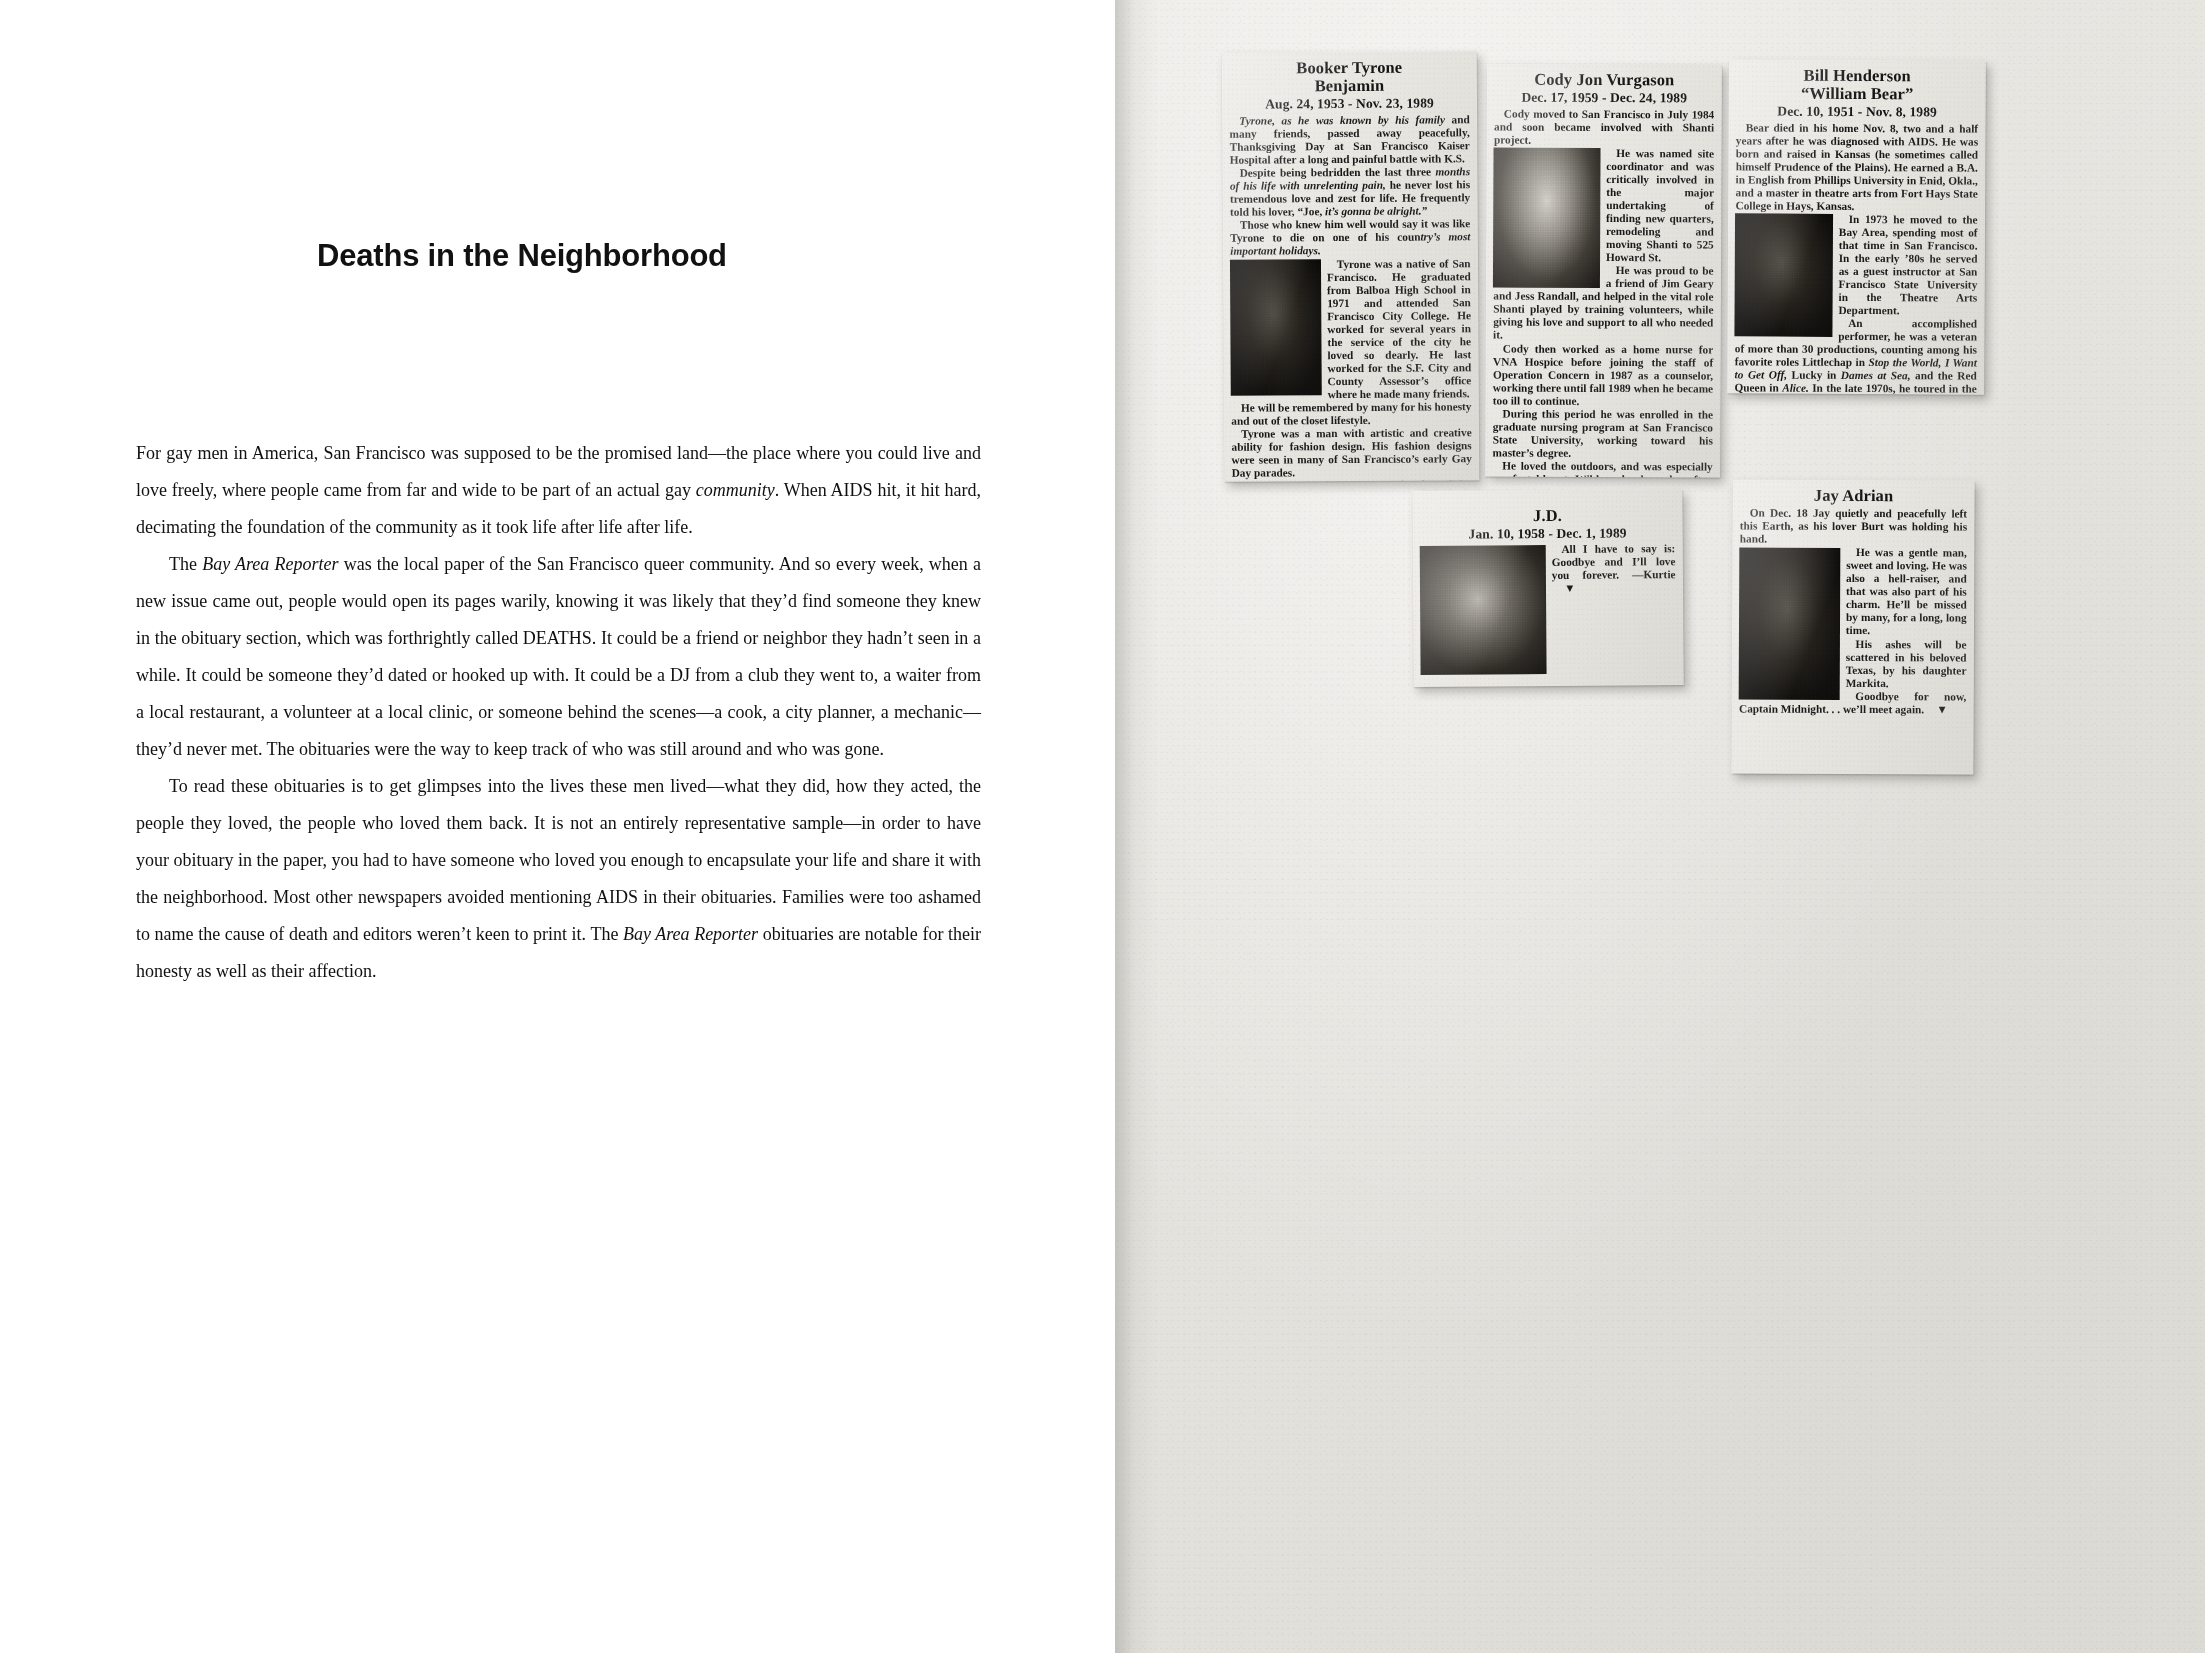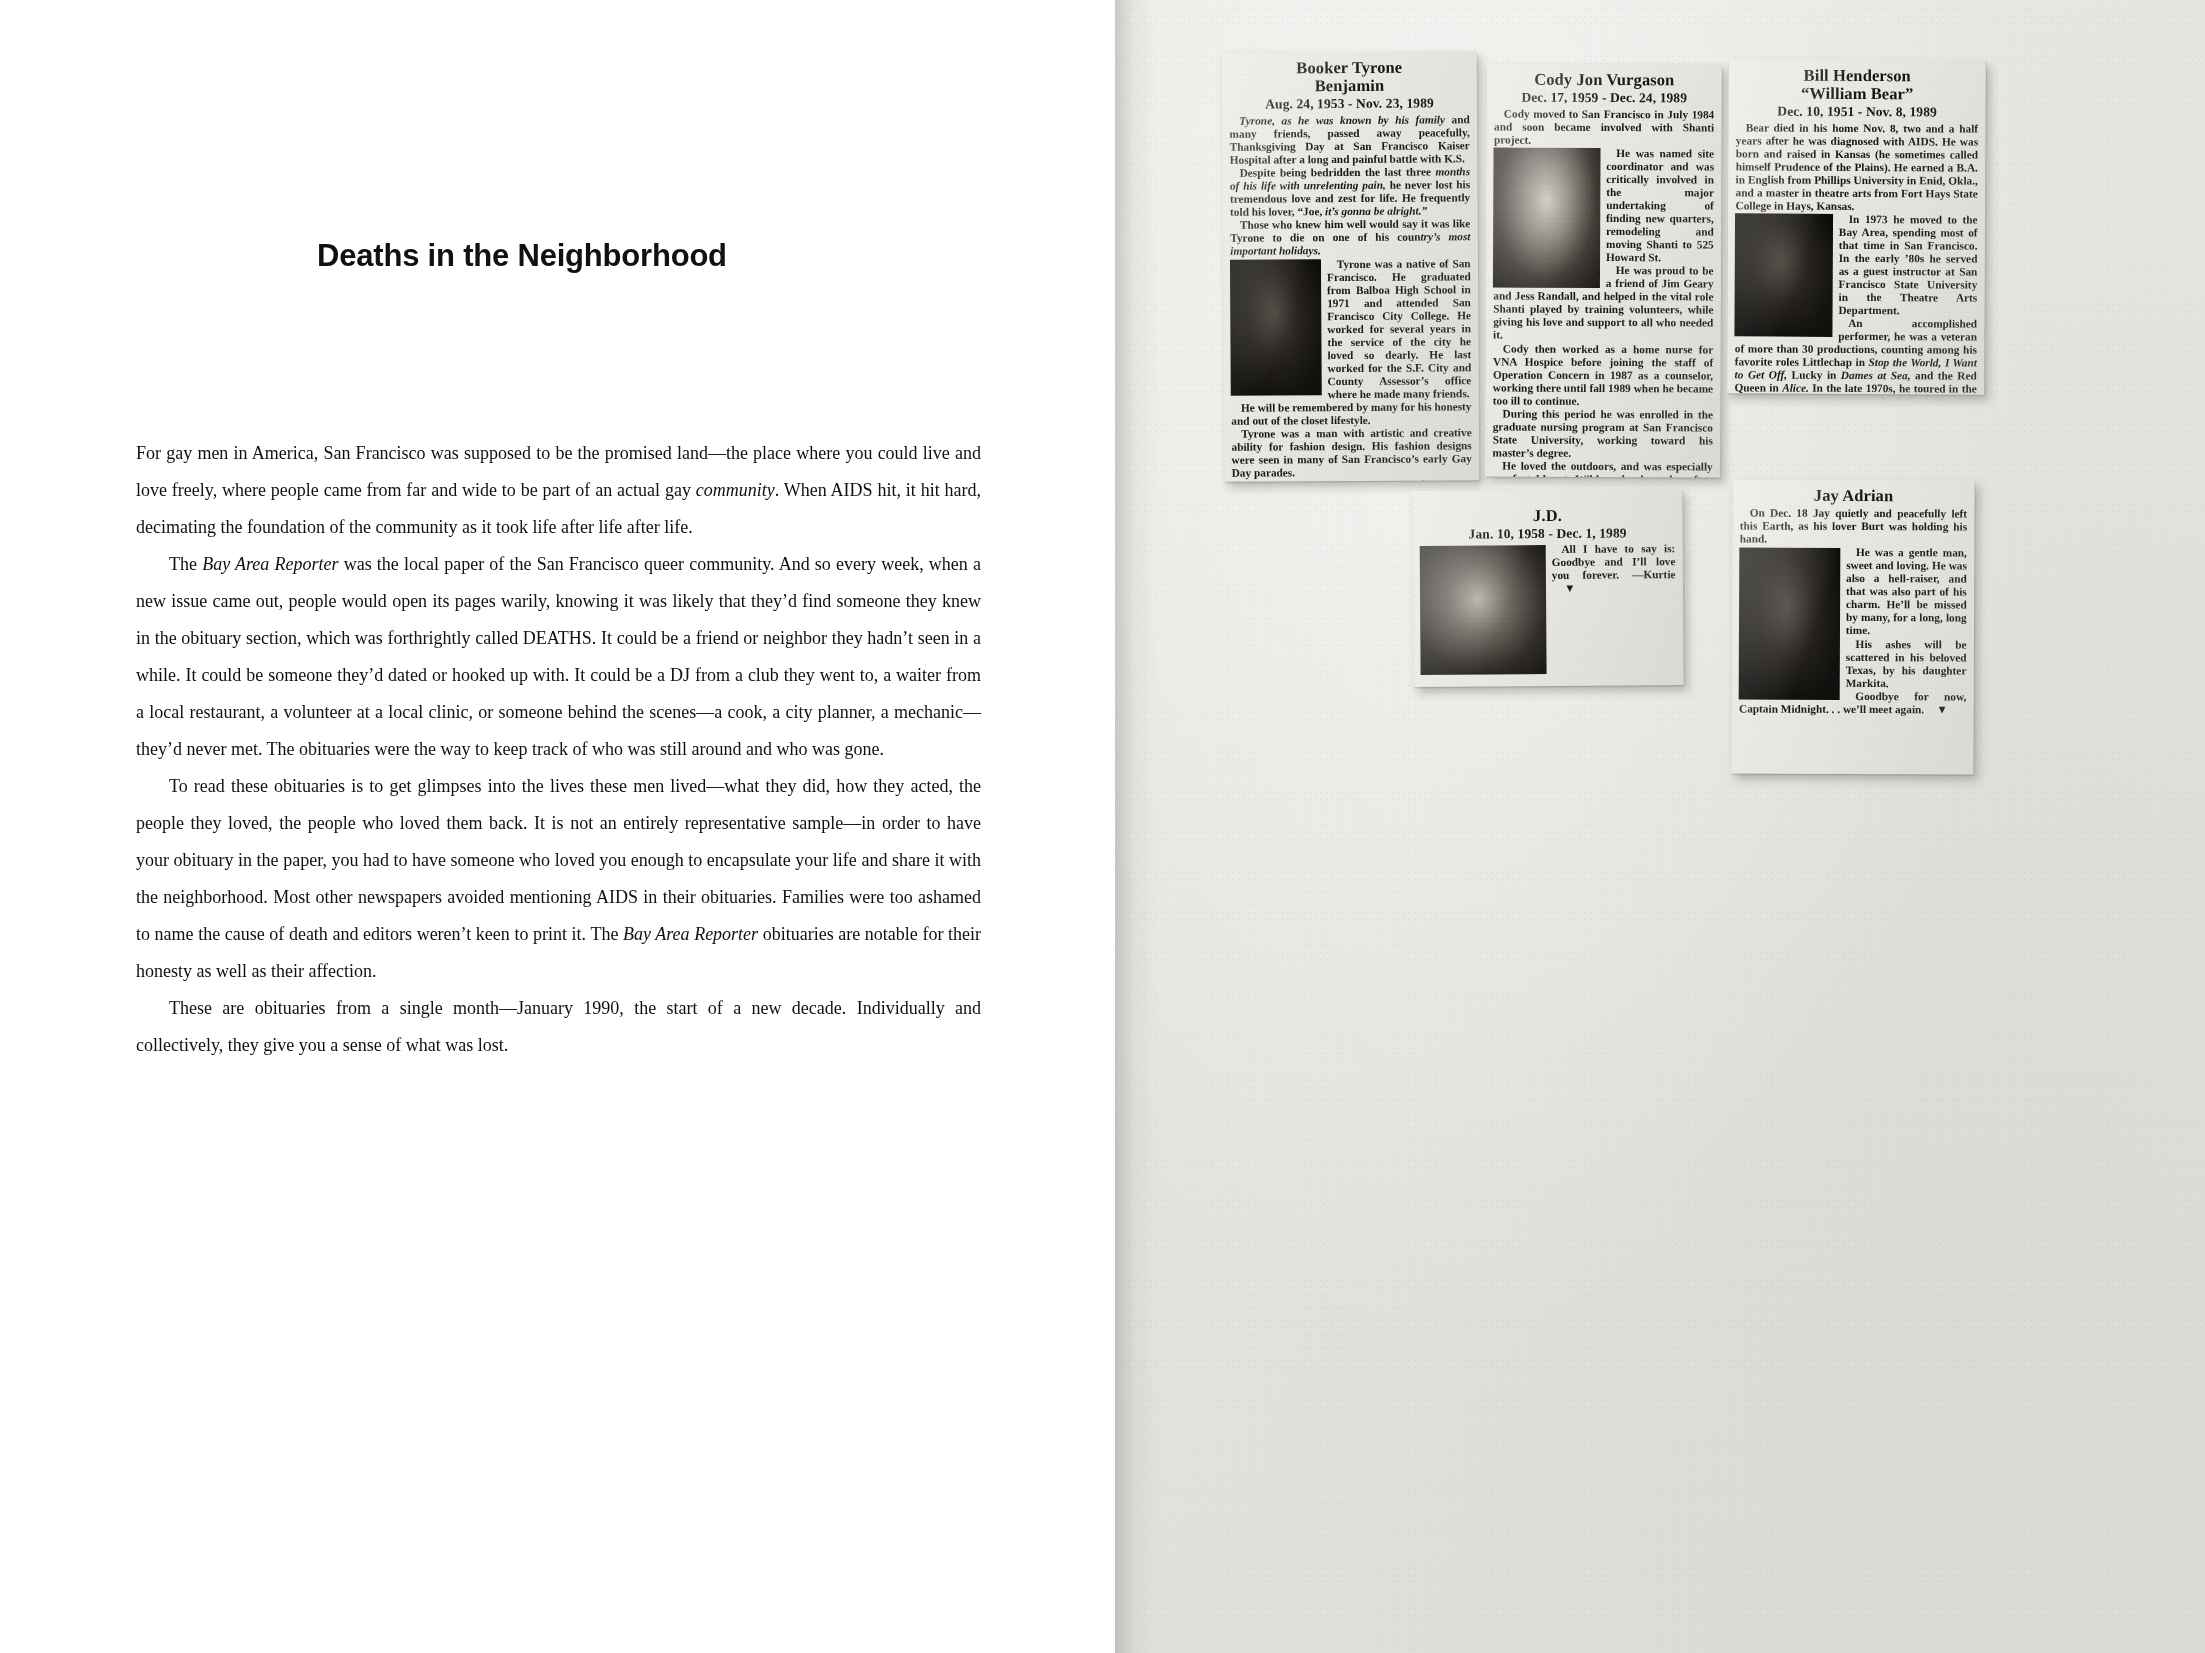--- a/index.html
+++ b/index.html
@@ -164,21 +164,20 @@
 <div class="spread">
 
   <div class="page-left">
 
     <h1 class="chapter-title">Deaths in the Neighborhood</h1>
 
     <div class="bodycol">
         <p><span>For gay men in America, San Francisco was supposed to be the promised land—the place where you could live and love freely, where people came from far and wide to be part of an actual gay </span><em>community</em><span>. When AIDS hit, it hit hard, decimating the foundation of the community as it took life after life after life.</span></p>
         <p class="indent"><span>The </span><em>Bay Area Reporter</em><span> was the local paper of the San Francisco queer community. And so every week, when a new issue came out, people would open its pages warily, knowing it was likely that they’d find someone they knew in the obituary section, which was forthrightly called DEATHS. It could be a friend or neighbor they hadn’t seen in a while. It could be someone they’d dated or hooked up with. It could be a DJ from a club they went to, a waiter from a local restaurant, a volunteer at a local clinic, or someone behind the scenes—a cook, a city planner, a mechanic—they’d never met. The obituaries were the way to keep track of who was still around and who was gone.</span></p>
         <p class="indent"><span>To read these obituaries is to get glimpses into the lives these men lived—what they did, how they acted, the people they loved, the people who loved them back. It is not an entirely representative sample—in order to have your obituary in the paper, you had to have someone who loved you enough to encapsulate your life and share it with the neighborhood. Most other newspapers avoided mentioning AIDS in their obituaries. Families were too ashamed to name the cause of death and editors weren’t keen to print it. The </span><em>Bay Area Reporter</em><span> obituaries are notable for their honesty as well as their affection.</span></p>
-        <p class="indent"><span>These are obituaries from a single month—January 1990, the start of a new decade. Individually and collectively, they give you a sense of what was lost.</span></p>
       </div>
 
     <div class="folio">
       <span class="folio-inner">270</span>
     </div>
   </div>
 
   <div class="page-right">
     <div class="gutter-shadow"></div>
 

